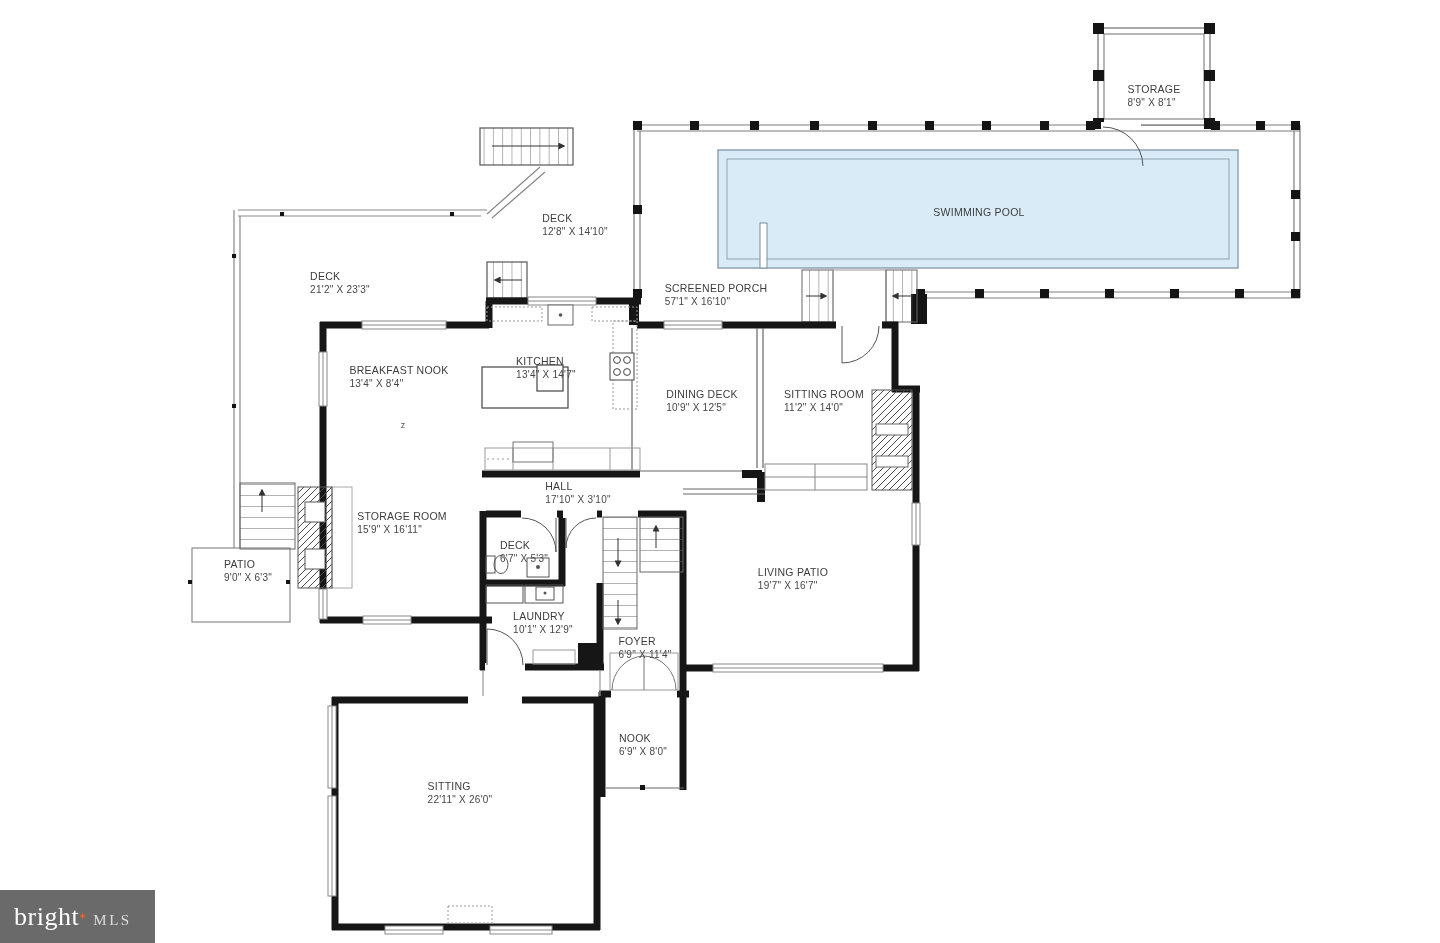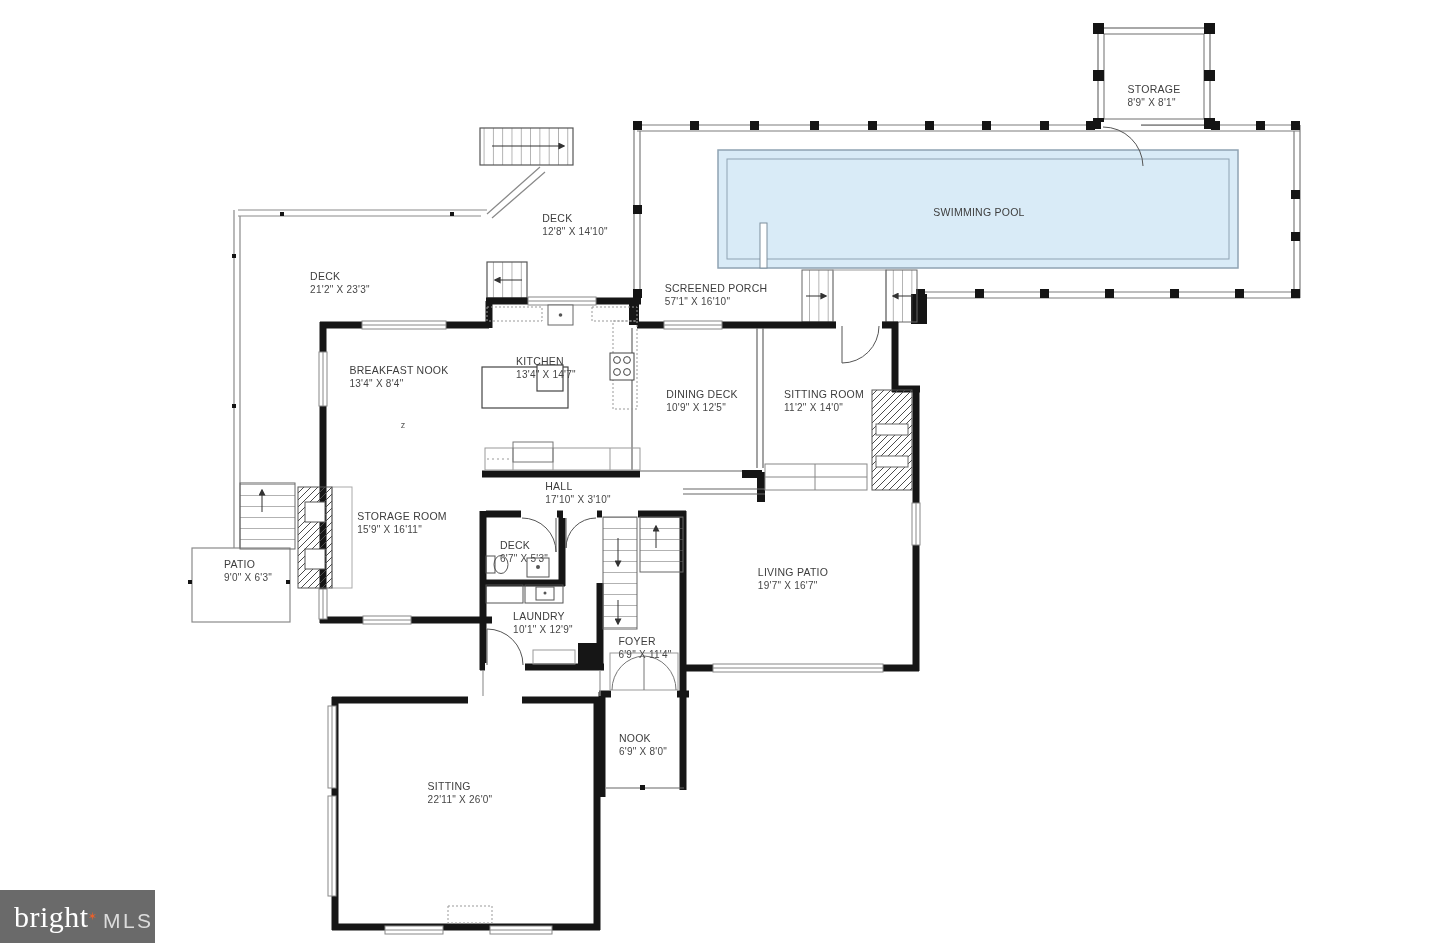--- a/index.html
+++ b/index.html
@@ -5,24 +5,24 @@
   html,body{margin:0;padding:0;background:#ffffff;}
   #stage{position:relative;width:1440px;height:943px;background:#ffffff;overflow:hidden;
          font-family:"Liberation Sans", sans-serif;}
   #plan-svg{position:absolute;left:0;top:0;}
   .lbl{position:absolute;transform:translate(-50%,-50%);text-align:left;white-space:nowrap;
        color:#3d3d3d;font-size:10.5px;line-height:13px;letter-spacing:.25px;}
   .lbl .dims{display:block;font-size:10px;color:#464646;}
   .mark-z{position:absolute;transform:translate(-50%,-50%);font-size:9px;color:#555;}
   #logo{position:absolute;left:0;top:890px;width:155px;height:53px;background:#6a6a6a;
         display:flex;align-items:center;padding-left:14px;box-sizing:border-box;}
-  #logo .brand{font-family:"Liberation Serif", serif;font-size:30px;color:#ffffff;
+  #logo .brand{font-family:"Liberation Serif", serif;font-size:26px;color:#ffffff;
                font-weight:500;letter-spacing:.5px;line-height:1;}
   #logo .star{color:#e8612c;font-size:11px;vertical-align:14px;margin-left:-1px;}
-  #logo .mls{color:#dcdcdc;font-size:21px;letter-spacing:2.5px;margin-left:6px;margin-top:8px;}
+  #logo .mls{color:#dcdcdc;font-size:15px;letter-spacing:2.5px;margin-left:6px;margin-top:8px;font-family:Liberation Serif, serif;}
 </style>
 </head>
 <body>
 
 <div id="stage">
 
 <svg id="plan-svg" width="1440" height="943" viewBox="0 0 1440 943" xmlns="http://www.w3.org/2000/svg">
   <defs>
     <marker id="arr" viewBox="0 0 10 10" refX="8" refY="5" markerWidth="7" markerHeight="7" orient="auto">
       <path d="M0 0 L10 5 L0 10 z" fill="#333"></path>

